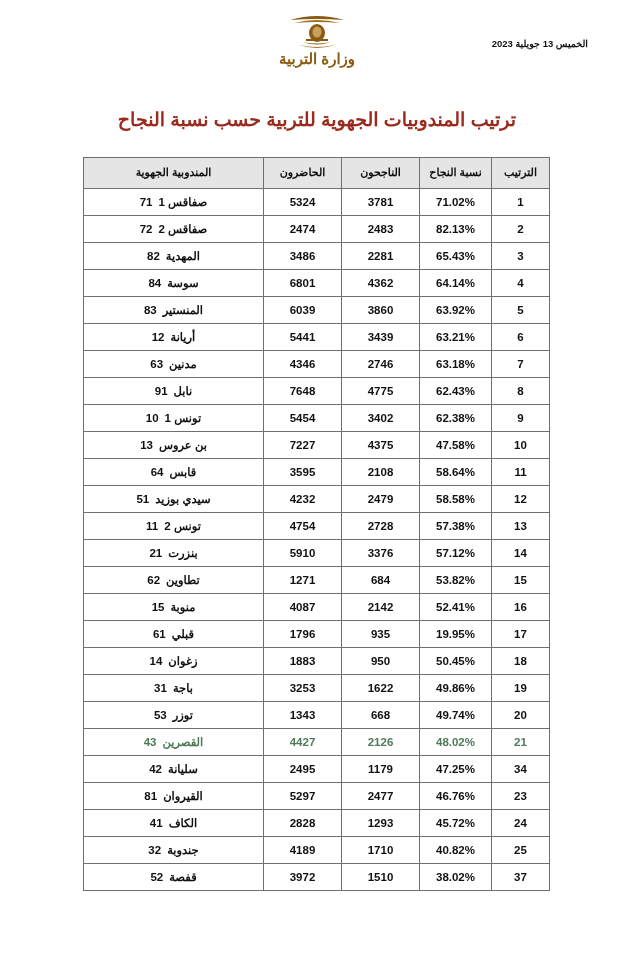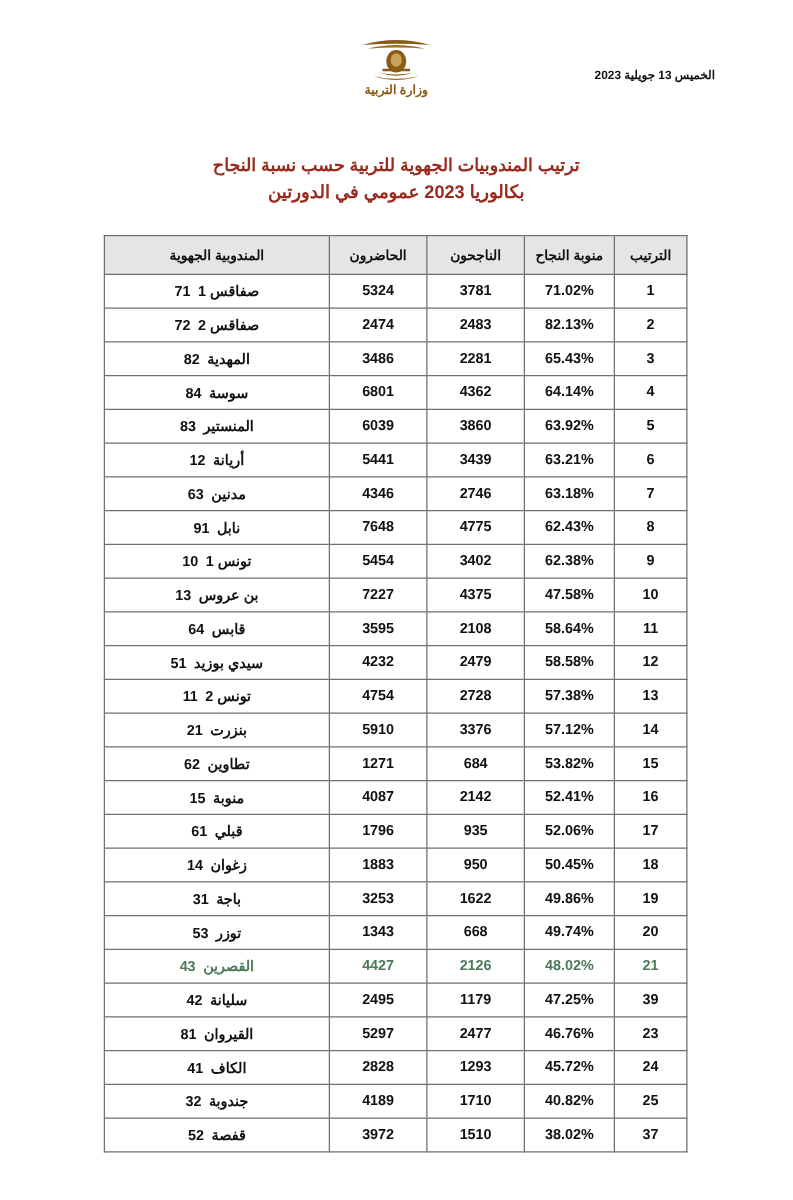--- a/index.html
+++ b/index.html
@@ -14,21 +14,21 @@
     color: #1a1a1a;
     position: relative;
     overflow: hidden;
   }
 
   .page {
     position: relative;
     width: 634px;
     height: 960px;
     box-sizing: border-box;
-    padding: 16px;
+    padding: 0;
   }
 
   
   .header {
     position: relative;
     height: 100px;
   }
   .date {
     position: absolute;
     top: 38px;
@@ -49,33 +49,33 @@
   }
   .emblem-mark {
     width: 62px;
     height: 34px;
     margin: 0 auto;
     position: relative;
   }
   .emblem-mark svg { display: block; margin: 0 auto; }
   .ministry {
     margin-top: 2px;
-    font-size: 10px;
+    font-size: 15px;
     font-weight: bold;
     color: #8a5b13;
     white-space: nowrap;
   }
 
   
   .titles {
     text-align: center;
     margin-top: 6px;
   }
   .title-line1 {
-    font-size: 14px;
+    font-size: 19px;
     font-weight: bold;
     color: #9a2b1e;
     letter-spacing: 0.5px;
     line-height: 1.5;
   }
   .title-line2 {
     font-size: 14.5px;
     font-weight: bold;
     color: #9a2b1e;
     line-height: 1.6;
@@ -155,36 +155,35 @@
           <path d="M13 31 q18 6 36 0 q-18 4 -36 0 Z" fill="#a06f22"></path>
           <rect x="20" y="25" width="22" height="2" fill="#8a5b13"></rect>
         </svg>
       </div>
       <div class="ministry">وزارة التربية</div>
     </div>
   </div>
 
   <div class="titles">
     <div class="title-line1">ترتيب المندوبيات الجهوية للتربية حسب نسبة النجاح</div>
-    <div class="title-line2">بكالوريا 2023 عمومي في الدورتين</div>
   </div>
 
   <div class="table-wrap">
     <table class="rank-table">
       <colgroup>
         <col class="c-rank">
         <col class="c-rate">
         <col class="c-pass">
         <col class="c-present">
         <col class="c-region">
       </colgroup>
       <thead>
         <tr>
           <th>الترتيب</th>
-          <th>منوبة النجاح</th>
+          <th>نسبة النجاح</th>
           <th>الناجحون</th>
           <th>الحاضرون</th>
           <th>المندوبية الجهوية</th>
         </tr>
       </thead>
       <tbody id="table-body">
           <tr>
             <td class="rank-cell">1</td>
             <td class="rate-cell">71.02%</td>
             <td class="pass-cell">3781</td>
@@ -291,21 +290,21 @@
           </tr>
           <tr>
             <td class="rank-cell">16</td>
             <td class="rate-cell">52.41%</td>
             <td class="pass-cell">2142</td>
             <td class="present-cell">4087</td>
             <td class="region-cell"><span>منوبة</span><span class="code">15</span></td>
           </tr>
           <tr>
             <td class="rank-cell">17</td>
-            <td class="rate-cell">52.06%</td>
+            <td class="rate-cell">19.95%</td>
             <td class="pass-cell">935</td>
             <td class="present-cell">1796</td>
             <td class="region-cell"><span>قبلي</span><span class="code">61</span></td>
           </tr>
           <tr>
             <td class="rank-cell">18</td>
             <td class="rate-cell">50.45%</td>
             <td class="pass-cell">950</td>
             <td class="present-cell">1883</td>
             <td class="region-cell"><span>زغوان</span><span class="code">14</span></td>
@@ -325,21 +324,21 @@
             <td class="region-cell"><span>توزر</span><span class="code">53</span></td>
           </tr>
           <tr class="highlight">
             <td class="rank-cell">21</td>
             <td class="rate-cell">48.02%</td>
             <td class="pass-cell">2126</td>
             <td class="present-cell">4427</td>
             <td class="region-cell"><span>القصرين</span><span class="code">43</span></td>
           </tr>
           <tr>
-            <td class="rank-cell">39</td>
+            <td class="rank-cell">34</td>
             <td class="rate-cell">47.25%</td>
             <td class="pass-cell">1179</td>
             <td class="present-cell">2495</td>
             <td class="region-cell"><span>سليانة</span><span class="code">42</span></td>
           </tr>
           <tr>
             <td class="rank-cell">23</td>
             <td class="rate-cell">46.76%</td>
             <td class="pass-cell">2477</td>
             <td class="present-cell">5297</td>

